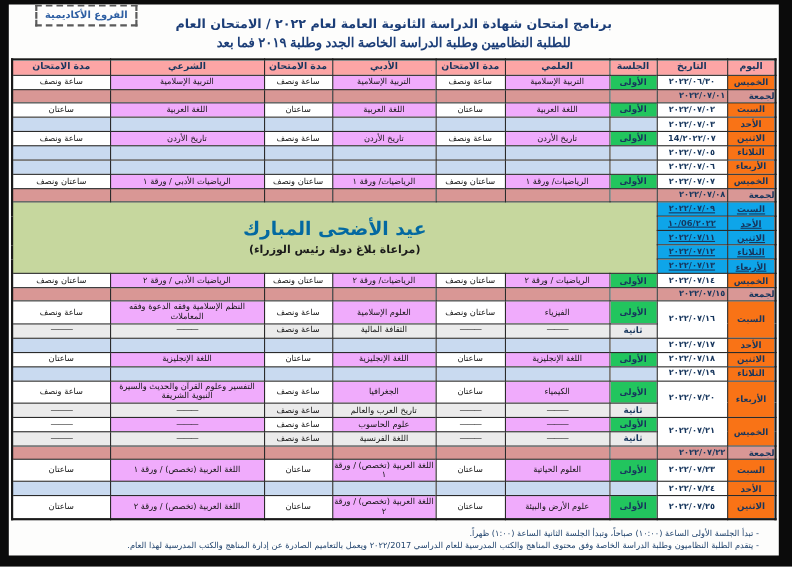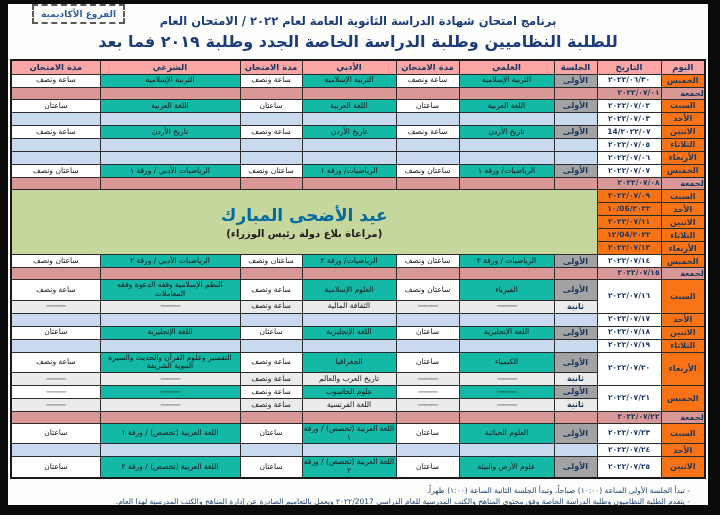--- a/index.html
+++ b/index.html
@@ -6,48 +6,48 @@
   body { width: 720px; height: 515px; background: #777; font-family: "DejaVu Sans", sans-serif; }
   .page {
     width: 720px; height: 515px; position: relative;
     background: #fdfdfc;
     border-top: 4px solid #0b0b0b; border-left: 8px solid #0b0b0b;
     border-right: 12px solid #0b0b0b; border-bottom: 10px solid #0b0b0b;
     overflow: hidden;
   }
   .titleblock { text-align: center; padding-top: 9px; color: #1c3e78; font-weight: bold; }
   .titleblock .t1 { font-size: 11.5px; line-height: 1.5; }
-  .titleblock .t2 { font-size: 16px; line-height: 1.5; }
+  .titleblock .t2 { font-size: 12px; line-height: 1.5; font-family: Liberation Serif, serif; }
   .stamp {
     position: absolute; top: 0; left: 24px;
     border: 2px dashed #5a5a5a; color: #2e5fa3; background: #fdfdfc;
     font-size: 9px; font-weight: bold; padding: 3px 7px; white-space: nowrap;
   }
   table.sched {
     border-collapse: collapse; table-layout: fixed;
     width: 694px; margin: 5px auto 0;
     border: 2px solid #1a1a1a;
   }
   .sched td, .sched th {
     border: 1px solid #2b2b2b;
     font-size: 7.5px; color: #141414;
     text-align: center; vertical-align: middle;
     padding: 1px 1px; height: 13px; line-height: 1.15;
     overflow: hidden;
   }
   .sched th { background: #fca5a5; color: #17365d; font-size: 8.5px; font-weight: bold; height: 14px; }
   .sched td.day  { color: #17365d; font-weight: bold; font-size: 8px; background: #f97316; }
   .sched td.date { color: #17365d; font-weight: bold; font-size: 7.5px; background: #fff; white-space: nowrap; }
-  .sched td.sess { color: #17365d; font-weight: bold; font-size: 8px; background: #a3a3a3; }
-  .sched td.subj { background: #14b8a6; }
+  .sched td.sess { color: #17365d; font-weight: bold; font-size: 8px; background: #22c55e; }
+  .sched td.subj { background: #f0abfc; }
   .sched td.dur  { background: #fff; }
   .sched tr.shade td.sess, .sched tr.shade td.subj, .sched tr.shade td.dur { background: #ebebeb; }
   .sched tr.fri td { background: #d99795; height: 12px; padding-left: 45px; }
   .sched td.blank { background: #c9daf0; }
-  .sched tr.eid td.day, .sched tr.eid td.date { background: #f97316; }
+  .sched tr.eid td.day, .sched tr.eid td.date { background: #0ea5e9; text-decoration: underline; }
   .sched td.eidcell { background: #c6d79e; vertical-align: middle; }
   .eidtitle { font-size: 17px; font-weight: bold; color: #0369a1; line-height: 1.2; }
   .eidsub   { font-size: 10px; font-weight: bold; color: #1a1a1a; margin-top: 2px; }
   .dash { letter-spacing: -1px; color: #222; }
   .notes { margin: 6px 18px 0 0; text-align: right; color: #23456e; font-size: 7.5px; line-height: 1.55; }
 </style>
 </head>
 <body>
 
 <div class="page">
@@ -195,21 +195,21 @@
         <tr class="eid">
           <td class="day">الأحد</td>
           <td class="date">٢٠٢٢/06/١٠</td>
         </tr>
         <tr class="eid">
           <td class="day">الاثنين</td>
           <td class="date">٢٠٢٢/٠٧/١١</td>
         </tr>
         <tr class="eid">
           <td class="day">الثلاثاء</td>
-          <td class="date">٢٠٢٢/04/١٢</td>
+          <td class="date">٢٠٢٢/٠٧/١٢</td>
         </tr>
         <tr class="eid">
           <td class="day">الأربعاء</td>
           <td class="date">٢٠٢٢/٠٧/١٣</td>
         </tr>
         <tr class="">
           <td class="day" rowspan="1">الخميس</td>
           <td class="date" rowspan="1">٢٠٢٢/٠٧/١٤</td>
           <td class="sess">الأولى</td>
           <td class="subj">الرياضيات / ورقة ٢</td>

